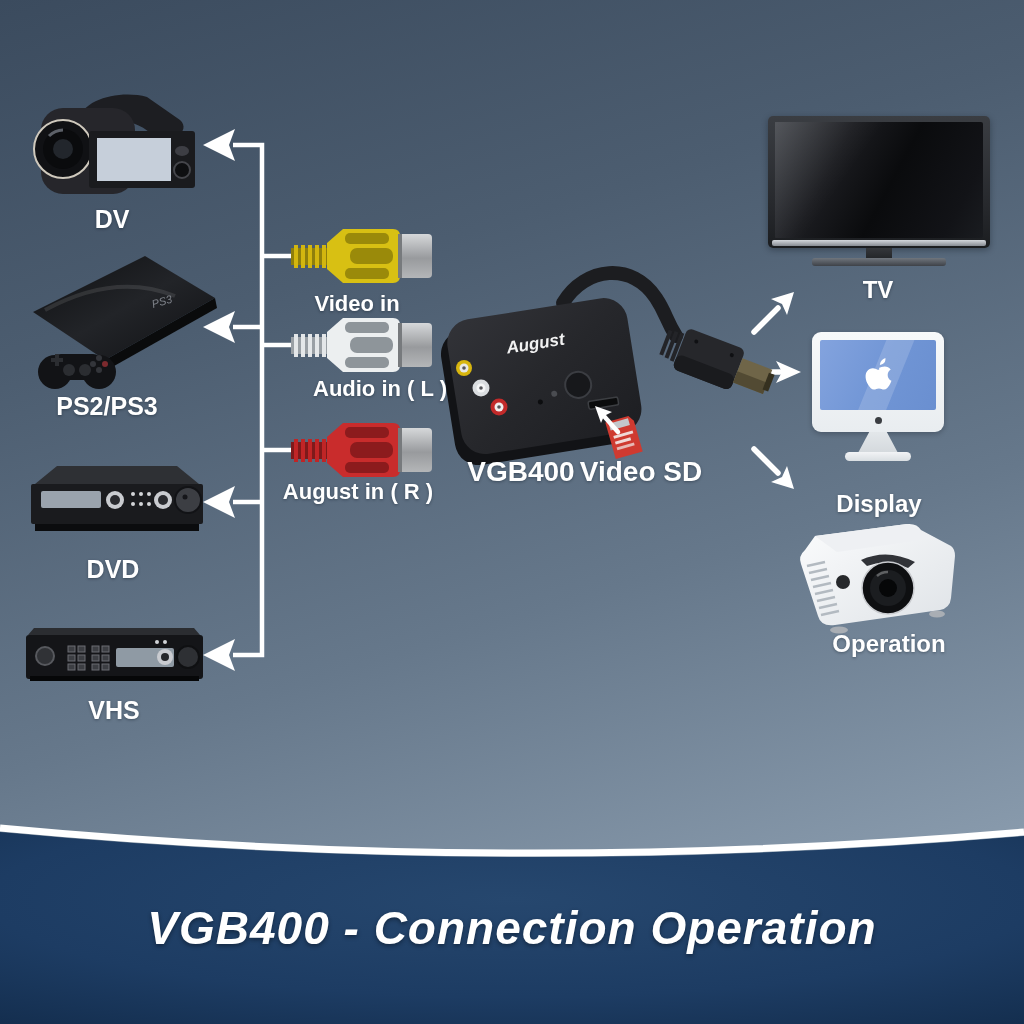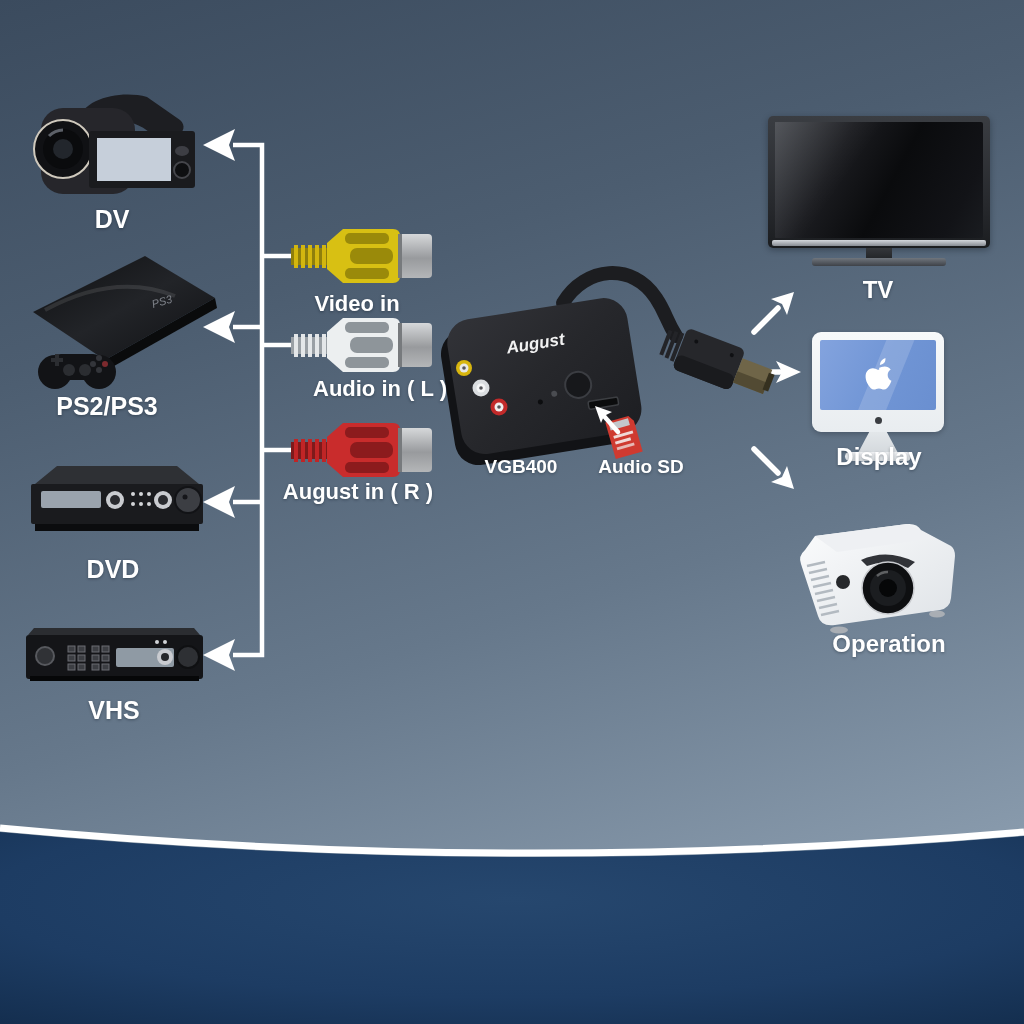--- a/index.html
+++ b/index.html
@@ -8,21 +8,21 @@
     background:linear-gradient(163deg,#3b4b5e 0%,#4c5d70 28%,#66788b 58%,#8b9daf 88%,#95a7b8 100%);
     font-family:"Liberation Sans",sans-serif;
   }
   .layer{position:absolute;left:0;top:0;}
   .label{
     position:absolute;color:#fff;font-weight:bold;white-space:nowrap;
     transform:translateX(-50%);text-shadow:0 1px 3px rgba(8,18,30,.38);
   }
   .lab-src{font-size:25px;}
   .lab-plug{font-size:22px;text-align:right;}
-  .lab-mid{font-size:19px;}
+  .lab-mid{font-size:28px;}
   .lab-out{font-size:24px;}
   
   .tv-frame{position:absolute;left:768px;top:116px;width:222px;height:132px;
     background:linear-gradient(180deg,#3a3d42,#26282c 70%,#1b1d20);border-radius:5px;
     box-shadow:0 2px 6px rgba(10,15,22,.35);}
   .tv-screen{position:absolute;left:7px;top:6px;right:7px;bottom:10px;border-radius:2px;
     background:linear-gradient(118deg,#3c3f45 0%,#1b1c20 30%,#0a0b0d 55%,#121317 85%,#1a1c20 100%);}
   .tv-screen:after{content:"";position:absolute;inset:0;
     background:linear-gradient(125deg,rgba(255,255,255,.12) 0%,rgba(255,255,255,0) 38%);}
   .tv-strip{position:absolute;left:4px;right:4px;bottom:2px;height:6px;border-radius:2px;
@@ -337,31 +337,32 @@
   <div class="label lab-src" style="left:112px;top:205px;">DV</div>
   <div class="label lab-src" style="left:107px;top:392px;">PS2/PS3</div>
   <div class="label lab-src" style="left:113px;top:534px;margin-top:21px;">DVD</div>
   <div class="label lab-src" style="left:114px;top:684px;margin-top:12px;">VHS</div>
 
   <div class="label lab-plug" style="left:357px;top:291px;">Video in</div>
   <div class="label lab-plug" style="left:358px;top:376px;margin-left:22px;">Audio in ( L )</div>
   <div class="label lab-plug" style="left:358px;top:479px;">August in ( R )</div>
 
   <div class="label lab-mid" style="left:521px;top:456px;">VGB400</div>
-  <div class="label lab-mid" style="left:641px;top:456px;">Audio SD</div>
+  <div class="label lab-mid" style="left:641px;top:456px;">Video SD</div>
 
   <div class="label lab-out" style="left:878px;top:276px;">TV</div>
-  <div class="label lab-out" style="left:879px;top:443px;">Display</div>
+  <div class="label lab-out" style="left:879px;top:490px;">Display</div>
   <div class="label lab-out" style="left:889px;top:630px;">Operation</div>
 
   <svg class="layer" style="left:0;top:818px;" width="1024" height="206" viewBox="0 0 1024 206">
     <defs>
       <radialGradient id="navyg" cx="50%" cy="35%" r="85%">
         <stop offset="0" stop-color="#26476e"></stop>
           <stop offset="0.6" stop-color="#1d3c63"></stop>
         <stop offset="1" stop-color="#132d4d"></stop>
       </radialGradient>
     </defs>
     <path d="M0,14 Q512,62 1024,18 L1024,206 L0,206 Z" fill="url(#navyg)"></path>
     <path d="M0,10 Q512,58 1024,14" stroke="#ffffff" stroke-width="7" fill="none"></path>
   </svg>
+  <div class="banner-title">VGB400 - Connection Operation</div>
 
 </div>
 
 </body></html>

